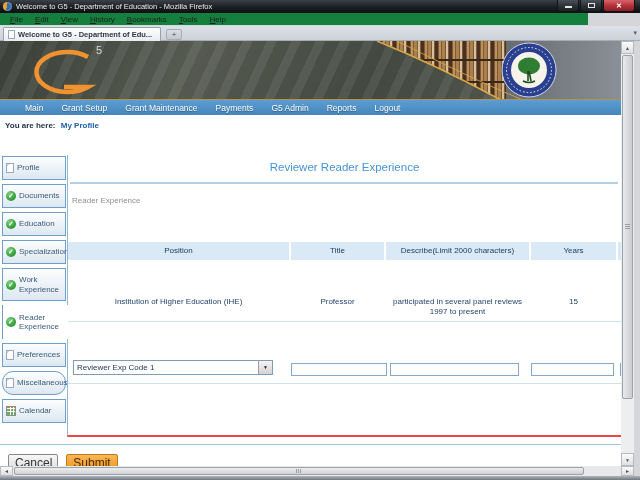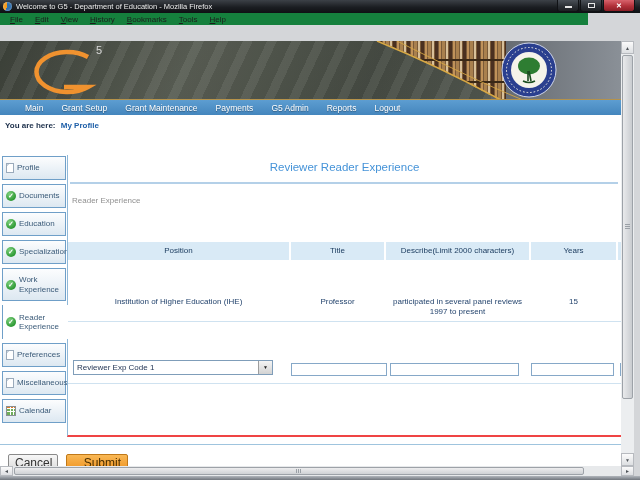--- a/index.html
+++ b/index.html
@@ -113,22 +113,22 @@
   .finput{height:13px;border:1px solid #86a8c8;background:#fff;box-sizing:border-box;
     font-size:8px;padding:0 2px;font-family:"Liberation Sans",sans-serif;}
   .fi2{width:96px;} .fi3{width:129px;margin-left:4px;} .fi4{width:83px;} .fi5{width:110px;margin-left:2px;}
   
   .divider{position:absolute;left:0;top:444px;width:621px;height:0;border-top:1px solid #9fc4de;}
   .btn{position:absolute;top:454px;height:17px;font-size:12px;border-radius:2px;
     box-sizing:border-box;text-align:center;line-height:15px;cursor:pointer;
     font-family:"Liberation Sans",sans-serif;}
   .btn-cancel{left:8px;width:50px;background:linear-gradient(180deg,#f7f7f7,#dcdcdc);
     border:1px solid #8a8a8a;color:#333;}
-  .btn-submit{left:66px;width:62px;background:linear-gradient(180deg,#f9b855,#ef9423);
-    border:1px solid #c07818;color:#4a2f00;text-align:right;}
+  .btn-submit{left:66px;width:52px;background:linear-gradient(180deg,#f9b855,#ef9423);
+    border:1px solid #c07818;color:#4a2f00;}
   
   .vscroll{position:absolute;left:621px;top:41px;width:13px;height:425px;background:#eceef0;}
   .hscroll{position:absolute;left:0;top:466px;width:634px;height:10px;background:#e7e9eb;}
   .sbtn{position:absolute;background:linear-gradient(180deg,#fbfbfb,#dddfe2);
     border:1px solid #b7babf;box-sizing:border-box;color:#50555a;text-align:center;}
   .v-up{left:0;top:0;width:13px;height:13px;font-size:5px;line-height:12px;}
   .v-dn{left:0;bottom:0;width:13px;height:13px;font-size:5px;line-height:12px;}
   .h-lf{left:0;top:0;width:13px;height:10px;font-size:5px;line-height:9px;}
   .h-rt{right:0;top:0;width:13px;height:10px;font-size:5px;line-height:9px;}
   .vthumb{position:absolute;left:1px;top:14px;width:11px;height:344px;border:1px solid #9da2a8;
@@ -164,20 +164,28 @@
   <div class="menubar">
     <span class="menu-item">File</span>
     <span class="menu-item">Edit</span>
     <span class="menu-item">View</span>
     <span class="menu-item">History</span>
     <span class="menu-item">Bookmarks</span>
     <span class="menu-item">Tools</span>
     <span class="menu-item">Help</span>
   </div>
 
+  <div class="tabbar">
+    <div class="tab">
+      <span class="ic-page"></span>
+      <span class="tab-label">Welcome to G5 - Department of Edu...</span>
+    </div>
+    <span class="newtab">+</span>
+    <span class="listtabs">▾</span>
+  </div>
 
   <div class="pagebg"></div>
 
   <div class="banner">
     <svg class="glogo" width="78" height="50" viewBox="0 0 78 50">
       <path d="M 66 10 A 31 20 0 1 0 66 40 L 42 40" fill="none" stroke="#f0922f" stroke-width="4.5"></path>
     </svg>
     <span class="g5sup">5</span>
 
     <svg class="banner-right" width="250" height="59" viewBox="0 0 250 59">
@@ -251,21 +259,21 @@
     <span class="lbl">Work Experience</span>
   </div>
   <div class="stab active" style="top:305px;height:34px;">
     <span class="ic-check">✓</span>
     <span class="lbl">Reader Experience</span>
   </div>
   <div class="stab" style="top:343px;height:24px;">
     <span class="ic-sb-page"></span>
     <span class="lbl">Preferences</span>
   </div>
-  <div class="stab" style="top:371px;height:24px;">
+  <div class="stab" style="top:371px;height:24px;border-radius:11px;">
     <span class="ic-sb-page"></span>
     <span class="lbl">Miscellaneous</span>
   </div>
   <div class="stab" style="top:399px;height:24px;">
     <span class="ic-cal"></span>
     <span class="lbl">Calendar</span>
   </div>
 
   <div class="panel">
     <div class="panel-title">Reviewer Reader Experience</div>

